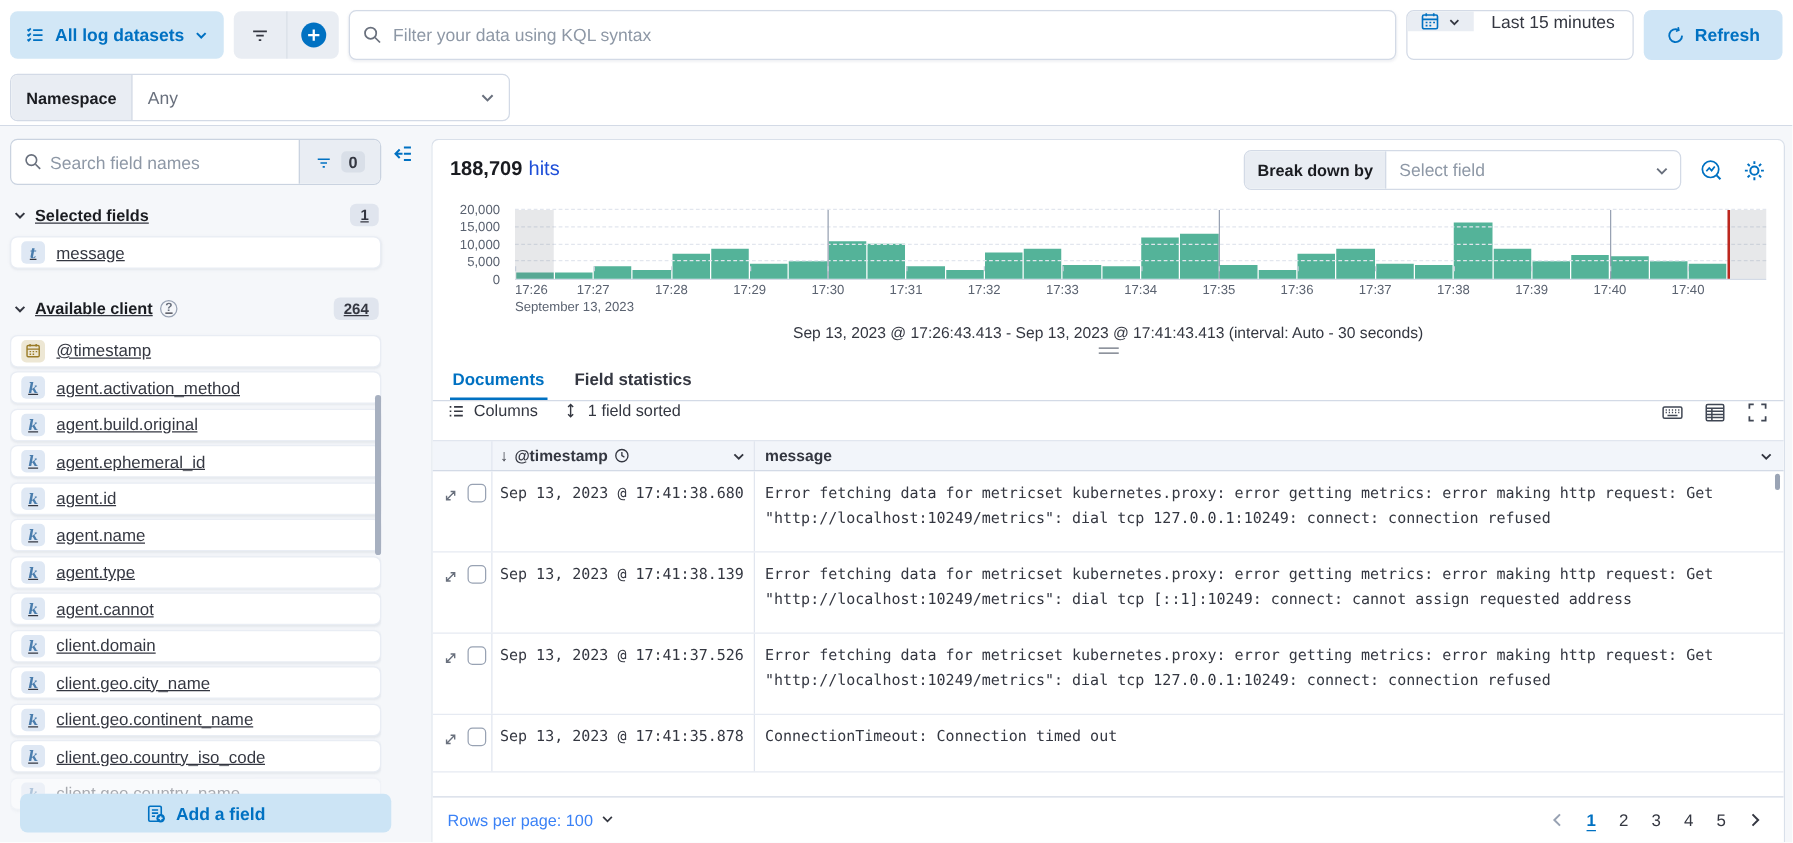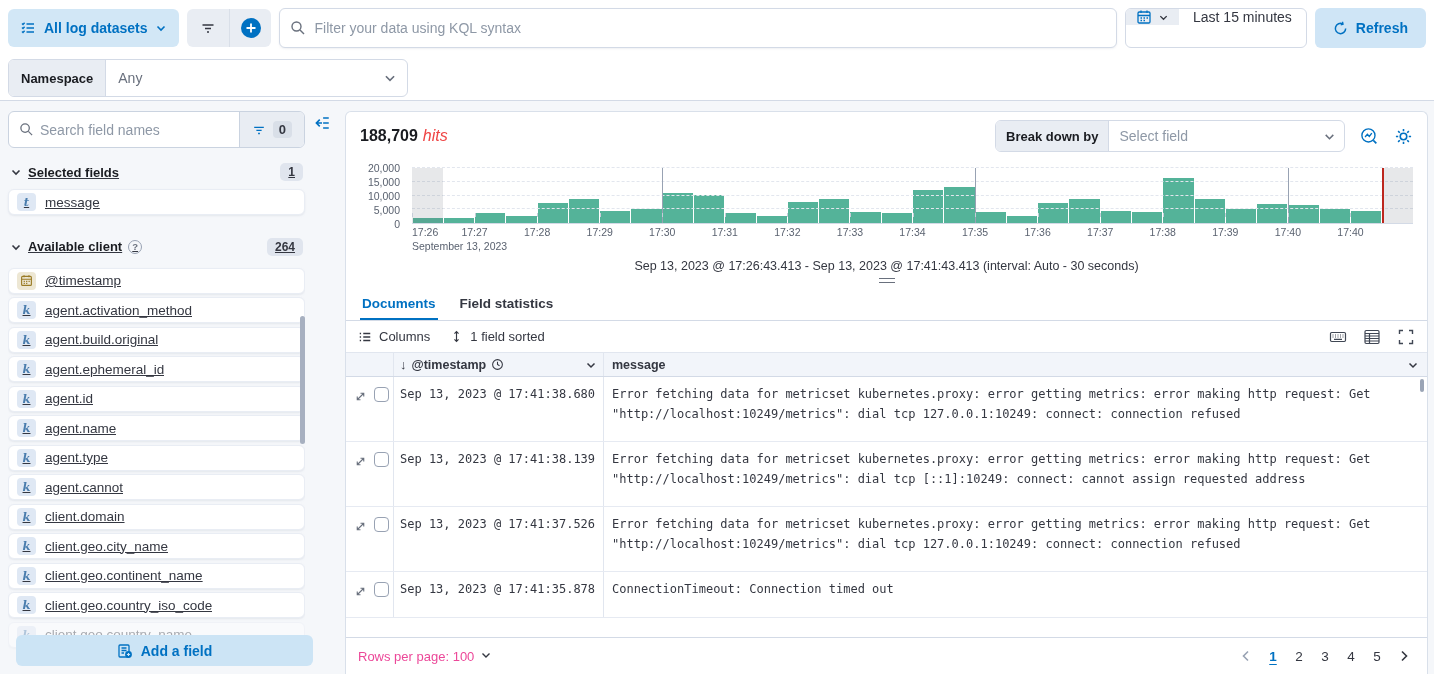--- a/index.html
+++ b/index.html
@@ -51,21 +51,21 @@
   .f-badge.f-date { background:#EDE7D4; color:#9A7B26; }
   .f-name { font-size:13.5px; color:#343741; white-space:nowrap; overflow:hidden; }
   .avail-wrap { flex:1; overflow:hidden; position:relative; margin-top:7px; }
   .sb-scroll { position:absolute; right:0px; top:52px; width:5px; height:128px; background:#A7B0C0; border-radius:3px; }
   .add-field { position:absolute; left:8px; bottom:4px; width:297px; height:31px; background:#CCE4F5; border-radius:6px; display:flex; align-items:center; justify-content:center; gap:8px; color:#0071C2; font-size:14px; font-weight:bold; cursor:pointer; }
 
   
   .panel { position:absolute; left:345px; right:6px; top:10px; bottom:0; background:#fff; border:1px solid #D9E0EA; border-bottom:none; border-radius:6px 6px 0 0; display:flex; flex-direction:column; overflow:hidden; }
   .hits-row { display:flex; align-items:center; height:44px; padding:4px 14px 0 14px; flex:none; }
   .hits-count { font-size:16px; font-weight:bold; color:#1A1C21; }
-  .hits-label { font-size:16px; color:#ef4444; margin-left:5px;font-style:italic; }
+  .hits-label { font-size:16px; color:#1d4ed8; margin-left:5px; }
   .breakdown { margin-left:auto; display:flex; align-items:stretch; height:32px; border:1px solid #D3DAE6; border-radius:6px; overflow:hidden; width:350px; }
   .bd-label { display:flex; align-items:center; padding:0 10px; background:#E9EDF3; border-right:1px solid #D3DAE6; font-size:13px; font-weight:bold; color:#1A1C21; white-space:nowrap; }
   .bd-value { flex:1; display:flex; align-items:center; padding:0 10px; font-size:14px; color:#8E98A6; }
   .bd-chev { display:flex; align-items:center; padding:0 8px; }
   .chart-icons { display:flex; align-items:center; gap:15px; margin-left:15px; }
   .chart-icons .ic { cursor:pointer; display:flex; }
 
   
   .chart-block { position:relative; height:92px; margin:4px 10px 0 6px; flex:none; }
   .plot { position:absolute; left:60px; right:4px; top:8px; bottom:28px; border-bottom:1px solid #D3DAE6; }
@@ -86,21 +86,21 @@
   .summary { text-align:center; font-size:12.5px; color:#343741; margin-top:7px; flex:none; }
   .handle { width:16px; margin:5px auto 2px auto; cursor:row-resize; flex:none; }
   .handle i { display:block; height:0; border-top:1.6px solid #69707D; margin-bottom:3px; }
 
   
   .tabs { display:flex; gap:20px; padding:0 14px; border-bottom:1px solid #D3DAE6; flex:none; }
   .tab { font-size:13.5px; font-weight:bold; padding:8px 2px 7px 2px; cursor:pointer; color:#343741; border-bottom:2px solid transparent; }
   .tab.active { color:#0071C2; border-bottom-color:#0071C2; }
 
   
-  .gridbar { display:flex; align-items:center; height:31px; padding:0 12px; gap:20px; flex:none; }
+  .gridbar { display:flex; align-items:flex-start; height:31px; padding:0 12px; gap:20px; flex:none; }
   .gb-item { display:flex; align-items:center; gap:7px; font-size:13px; color:#343741; cursor:pointer; }
   .gb-right { margin-left:auto; display:flex; align-items:center; gap:16px; }
   .gb-right .ic { cursor:pointer; display:flex; }
 
   
   .thead { display:flex; height:25px; background:#F2F5FA; border-top:1px solid #E1E6EF; border-bottom:1px solid #D3DAE6; font-size:12.5px; font-weight:bold; flex:none; }
   .col-c { width:48px; border-right:1px solid #E1E6EF; flex:none; }
   .col-ts { width:210px; border-right:1px solid #E1E6EF; flex:none; display:flex; align-items:center; gap:5px; padding:0 6px; }
   .col-msg { flex:1; display:flex; align-items:center; padding:0 8px; }
   .sp { flex:1; }
@@ -108,21 +108,21 @@
   .drow { display:flex; border-bottom:1px solid #E6EAF2; }
   .drow .col-c { display:flex; align-items:flex-start; gap:7px; padding:10px 4px 0 8px; }
   .cb { width:15px; height:15px; border:1px solid #98A2B3; border-radius:4px; background:#fff; cursor:pointer; flex:none; }
   .cell { font-family:"DejaVu Sans Mono", monospace; font-size:12px; line-height:19.5px; color:#343741; }
   .cell.ts { width:210px; border-right:1px solid #E1E6EF; padding:8px 6px 17px 6px; flex:none; white-space:nowrap; }
   .cell.msg { flex:1; padding:8px 10px 17px 8px; }
   .vscroll { position:absolute; right:3px; top:2px; width:4px; height:13px; background:#9AA4B5; border-radius:2px; }
 
   
   .tfoot { display:flex; align-items:center; height:37px; border-top:1px solid #D3DAE6; padding:0 12px; flex:none; background:#fff; }
-  .rpp { display:flex; align-items:flex-start; gap:6px; font-size:13px; color:#ec4899; cursor:pointer; }
+  .rpp { display:flex; align-items:flex-start; gap:6px; font-size:13px; color:#3b82f6; cursor:pointer; }
   .pager { margin-left:auto; display:flex; align-items:center; gap:6px; }
   .page { min-width:20px; text-align:center; font-size:13.5px; color:#343741; padding:2px 2px; cursor:pointer; }
   .page.active { color:#0071C2; font-weight:bold; text-decoration:underline; text-underline-offset:3px; }
   .pnav { padding:0 4px; cursor:pointer; display:flex; }
 
   svg { display:block; }
 </style>
 </head>
 <body>
 

